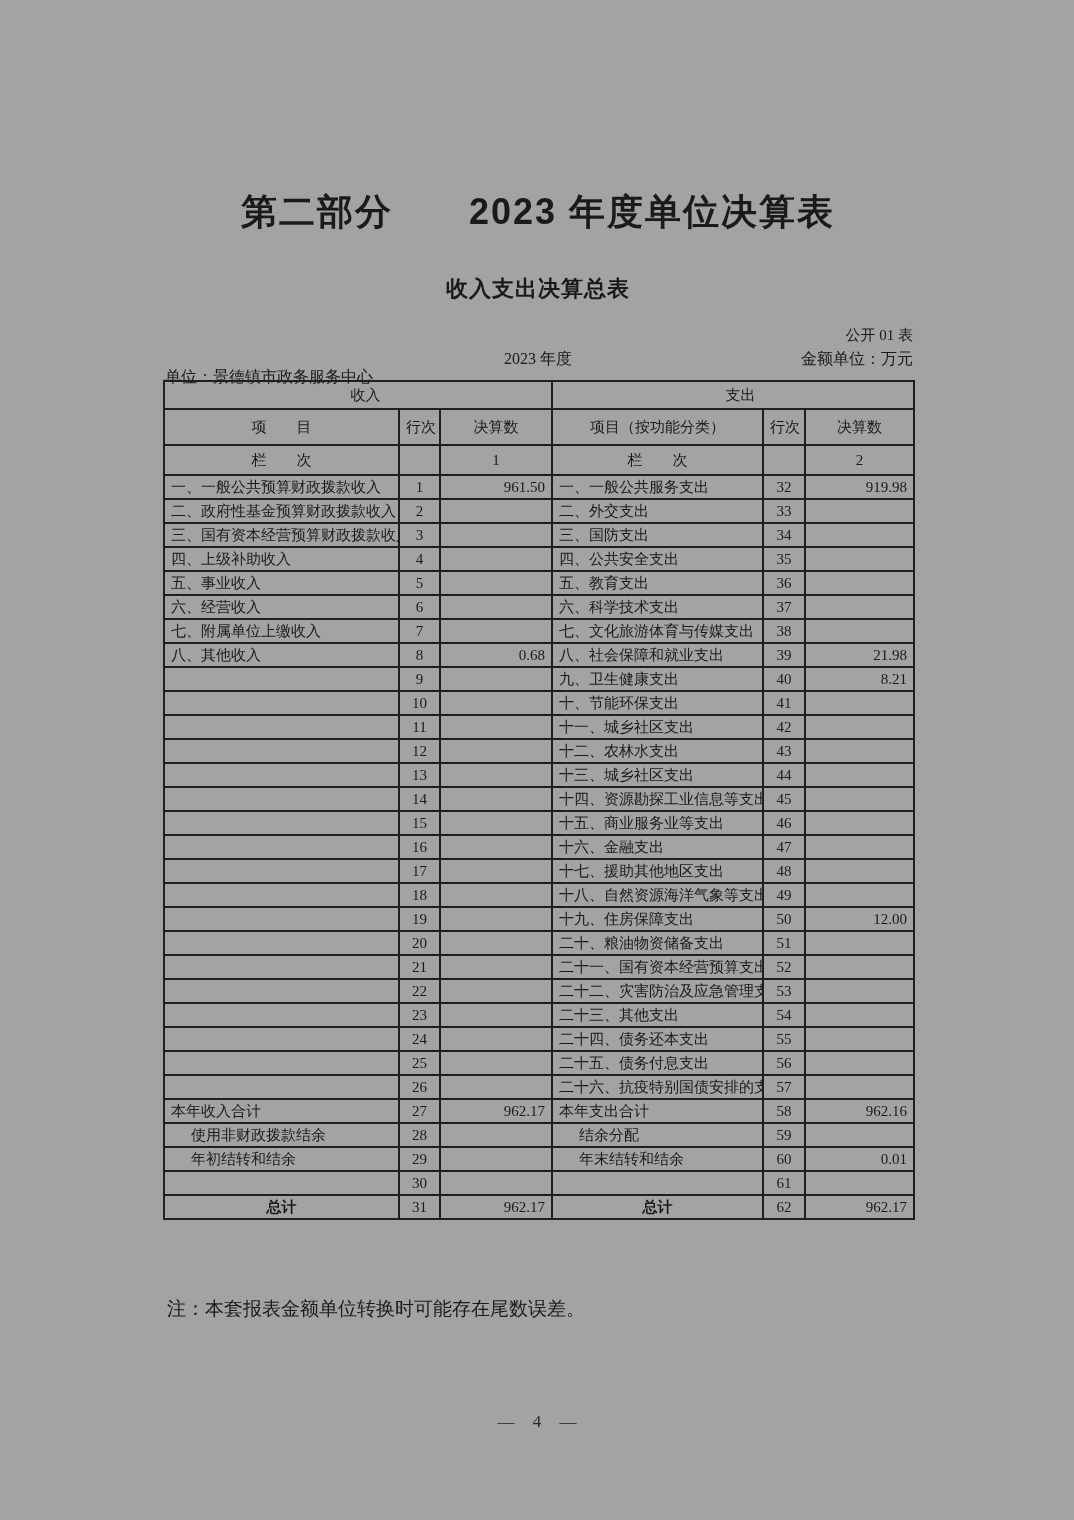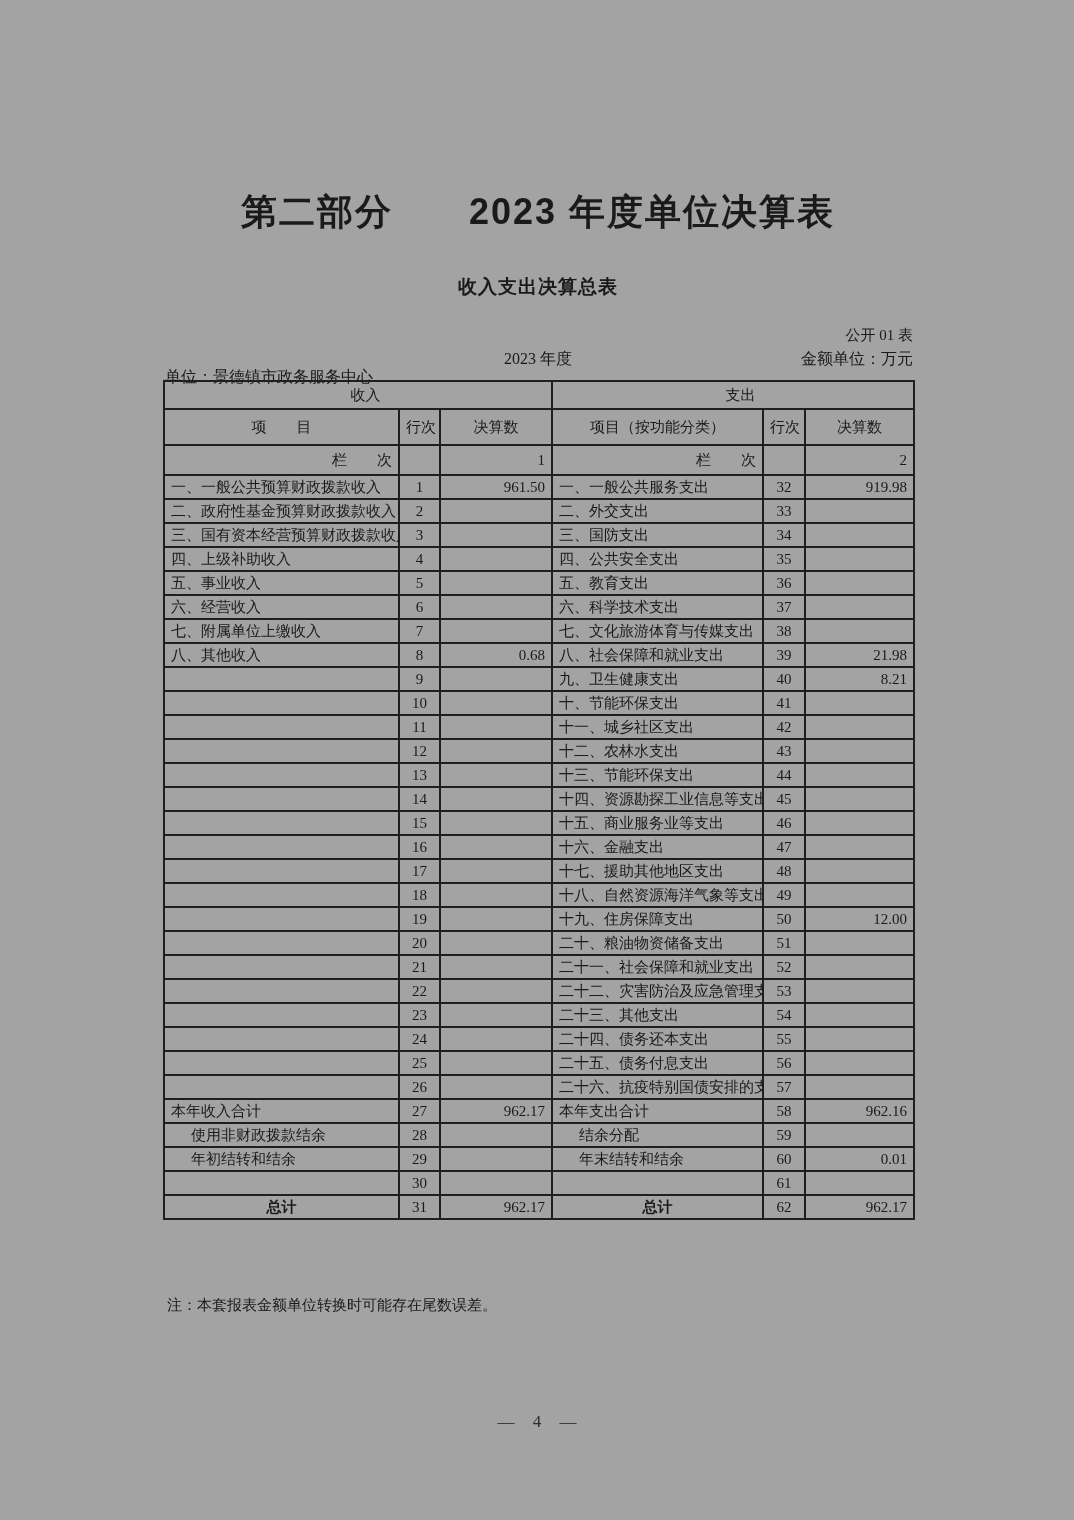--- a/index.html
+++ b/index.html
@@ -17,21 +17,21 @@
     position:absolute; top:188px; left:163px; width:750px;
     text-align:center;
     font-family:"Liberation Sans", sans-serif;
     font-weight:700; font-size:36px; letter-spacing:2px;
     white-space:nowrap;
   }
   .page-subtitle {
     position:absolute; top:274px; left:163px; width:750px;
     text-align:center;
     font-family:"Liberation Sans", sans-serif;
-    font-weight:700; font-size:19px; letter-spacing:1px;
+    font-weight:700; font-size:22px; letter-spacing:1px;
   }
   .table-code {
     position:absolute; top:326px; left:163px; width:750px;
     text-align:right; font-size:15px;
   }
   .meta-row {
     position:absolute; top:349px; left:163px; width:750px; height:22px;
     font-size:16px;
   }
   .meta-left  { position:absolute; left:2px; top:0;margin-top:18px; }
@@ -45,30 +45,30 @@
   }
   table.budget th, table.budget td {
     border:2px solid #1f1f1f;
     font-size:15px; font-weight:normal;
     padding:0 6px;
     overflow:hidden; white-space:nowrap;
     line-height:1.1;
   }
   tr.group-row    th { height:28px; text-align:center;padding-left:21px; }
   tr.colhead-row  th { height:36px; text-align:center; }
-  tr.lanci-row    td { height:30px; text-align:right; }
+  tr.lanci-row    td { height:30px; text-align:center; }
   tbody tr           { height:24px; }
   td.item  { text-align:left; }
   td.rownum{ text-align:center; font-size:14px; }
   td.value { text-align:right; font-size:14px; }
   tr.r-indent td.item { padding-left:26px; }
   tr.r-total  td.item { text-align:center; font-weight:700;margin-left:35px; }
   .note {
     position:absolute; top:1296px; left:167px;
-    font-size:15px;
+    font-size:19px;
   }
   .page-number {
     position:absolute; top:1412px; left:0; width:1074px;
     text-align:center; font-size:17px; color:#2a2a2a;
     word-spacing:14px;
   }
 </style>
 </head>
 <body>
 
@@ -211,21 +211,21 @@
           <td class="rownum">12</td>
           <td class="value"></td>
           <td class="item">十二、农林水支出</td>
           <td class="rownum">43</td>
           <td class="value"></td>
         </tr>
         <tr class="r-normal">
           <td class="item"></td>
           <td class="rownum">13</td>
           <td class="value"></td>
-          <td class="item">十三、节能环保支出</td>
+          <td class="item">十三、城乡社区支出</td>
           <td class="rownum">44</td>
           <td class="value"></td>
         </tr>
         <tr class="r-normal">
           <td class="item"></td>
           <td class="rownum">14</td>
           <td class="value"></td>
           <td class="item">十四、资源勘探工业信息等支出</td>
           <td class="rownum">45</td>
           <td class="value"></td>
@@ -275,21 +275,21 @@
           <td class="rownum">20</td>
           <td class="value"></td>
           <td class="item">二十、粮油物资储备支出</td>
           <td class="rownum">51</td>
           <td class="value"></td>
         </tr>
         <tr class="r-normal">
           <td class="item"></td>
           <td class="rownum">21</td>
           <td class="value"></td>
-          <td class="item">二十一、社会保障和就业支出</td>
+          <td class="item">二十一、国有资本经营预算支出</td>
           <td class="rownum">52</td>
           <td class="value"></td>
         </tr>
         <tr class="r-normal">
           <td class="item"></td>
           <td class="rownum">22</td>
           <td class="value"></td>
           <td class="item">二十二、灾害防治及应急管理支出</td>
           <td class="rownum">53</td>
           <td class="value"></td>

